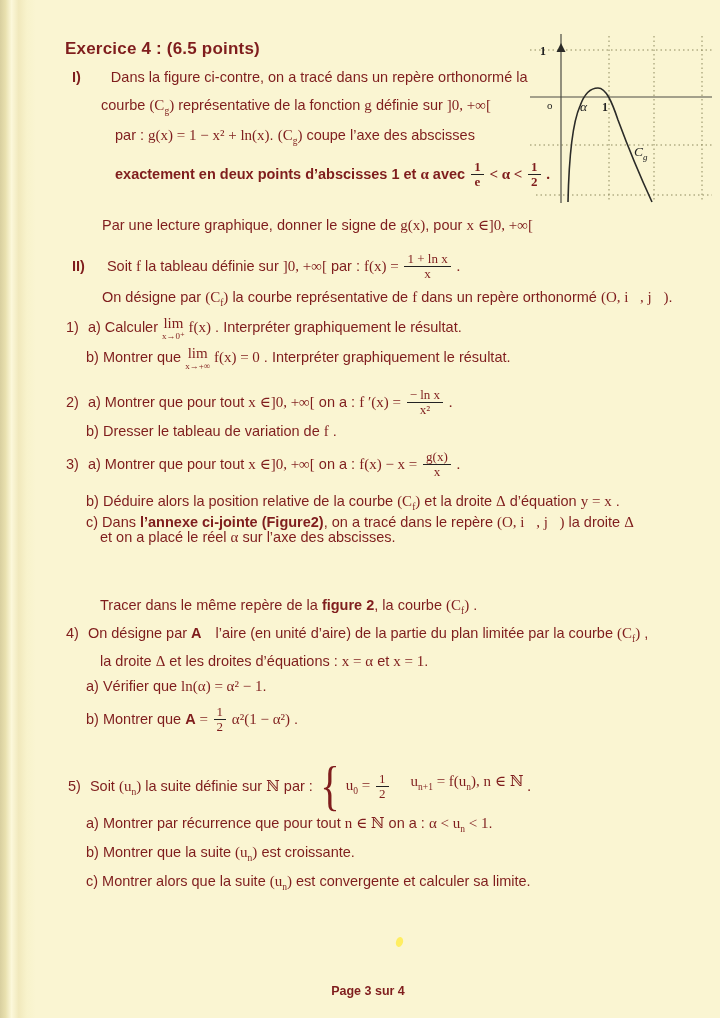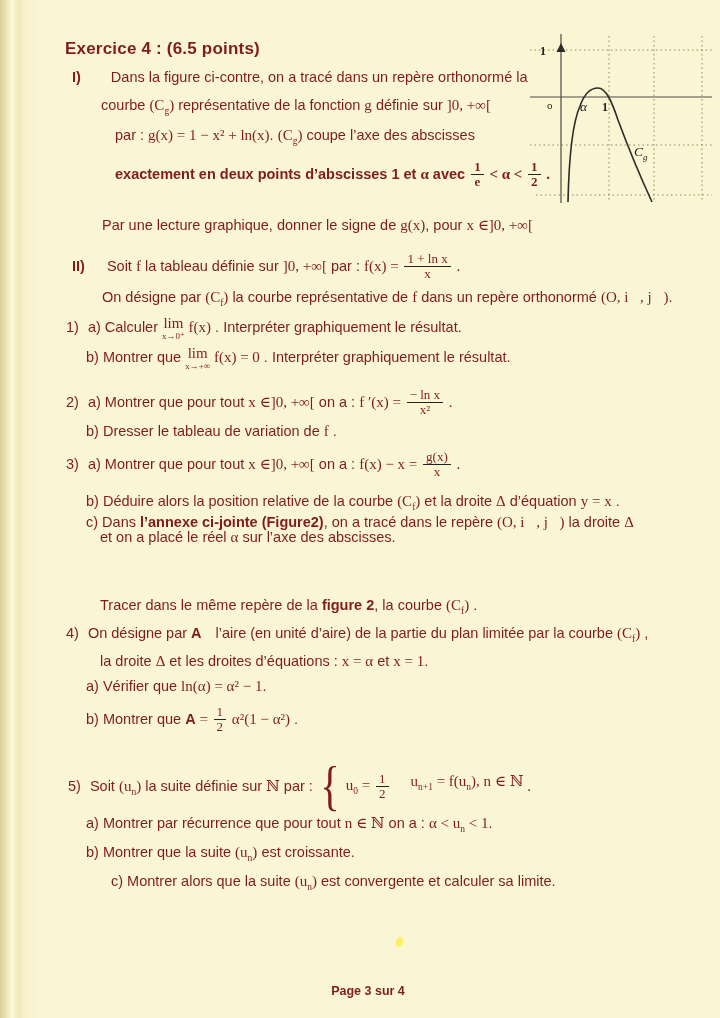--- a/index.html
+++ b/index.html
@@ -93,21 +93,21 @@
           <span class="caselines">
             <span class="caserow"><span class="tk-m">u</span><span class="tk-sub">0</span><span class="tk-m"> = </span><span class="frac">
                 <span class="fnum">1</span>
                 <span class="fden">2</span>
               </span></span>
             <span class="caserow"><span class="tk-m">u</span><span class="tk-sub">n+1</span><span class="tk-m"> = f(u</span><span class="tk-sub">n</span><span class="tk-m">), n ∈ ℕ</span></span>
           </span>
         </span><span class="tk-m"> .</span></div>
       <div class="line" style="left: 86px; top: 814px;"><span class="tk-t">a) Montrer par récurrence que pour tout </span><span class="tk-m">n ∈ ℕ</span><span class="tk-t"> on a : </span><span class="tk-m">α &lt; u</span><span class="tk-sub">n</span><span class="tk-m"> &lt; 1</span><span class="tk-t">.</span></div>
       <div class="line" style="left: 86px; top: 843px;"><span class="tk-t">b) Montrer que la suite </span><span class="tk-m">(u</span><span class="tk-sub">n</span><span class="tk-m">)</span><span class="tk-t"> est croissante.</span></div>
-      <div class="line" style="left: 86px; top: 872px; margin-left: 25px;"><span class="tk-t">c) Montrer alors que la suite </span><span class="tk-m">(u</span><span class="tk-sub">n</span><span class="tk-m">)</span><span class="tk-t"> est convergente et calculer sa limite.</span></div>
+      <div class="line" style="left: 86px; top: 872px;"><span class="tk-t">c) Montrer alors que la suite </span><span class="tk-m">(u</span><span class="tk-sub">n</span><span class="tk-m">)</span><span class="tk-t"> est convergente et calculer sa limite.</span></div>
     </div>
 
   <svg class="figure" width="190" height="182" viewBox="0 0 190 182">
     <line class="grid" x1="4" y1="22" x2="186" y2="22"></line>
     <line class="grid" x1="4" y1="117" x2="186" y2="117"></line>
     <line class="grid" x1="10" y1="167" x2="186" y2="167"></line>
     <line class="grid" x1="83" y1="8" x2="83" y2="172"></line>
     <line class="grid" x1="128" y1="8" x2="128" y2="172"></line>
     <line class="grid" x1="176" y1="8" x2="176" y2="172"></line>
     <line class="axis" x1="35" y1="6" x2="35" y2="175"></line>

